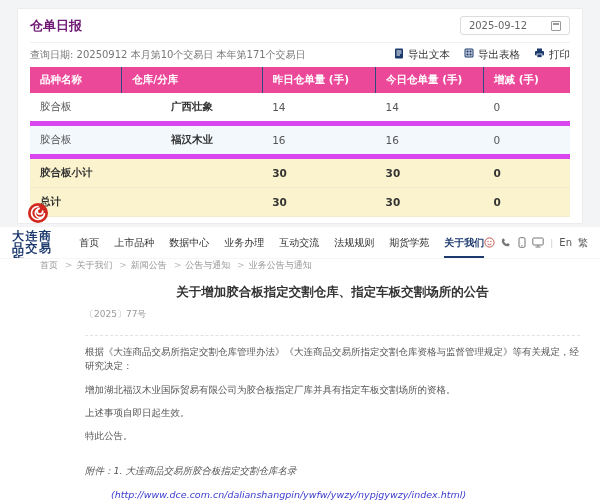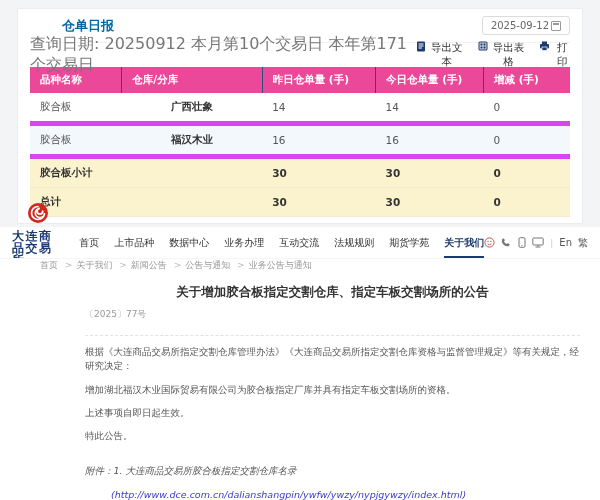--- a/index.html
+++ b/index.html
@@ -3,27 +3,27 @@
 <meta charset="utf-8">
 <style>
   *{margin:0;padding:0;box-sizing:border-box;}
   html,body{width:600px;height:500px;overflow:hidden;background:#f3f4f5;
     font-family:"DejaVu Sans","Liberation Sans",sans-serif;}
   .page{width:600px;height:500px;display:flex;flex-direction:column;}
 
   
   .report-card{margin:8px 17px 0;background:#fff;border:1px solid #ececec;padding:0 12px 6px;}
   .report-header{display:flex;justify-content:space-between;align-items:center;height:34px;border-bottom:1px solid #f1f1f1;}
-  .report-title{font-size:13px;color:#0369a1;font-weight:bold;margin-left:32px;}
-  .date-picker{display:flex;align-items:center;gap:2px;border:1px solid #dcdcdc;border-radius:3px;
+  .report-title{font-size:13px;color:#701a75;font-weight:bold;}
+  .date-picker{display:flex;align-items:center;gap:24px;border:1px solid #dcdcdc;border-radius:3px;
     padding:3px 8px;font-size:10px;color:#666;background:#fff;cursor:pointer;}
   .cal-icon{width:10px;height:10px;border:1px solid #999;border-radius:1px;position:relative;display:inline-block;}
   .cal-icon::before{content:"";position:absolute;top:1px;left:1px;right:1px;height:2px;background:#999;}
   .report-toolbar{display:flex;justify-content:space-between;align-items:center;height:24px;}
-  .query-info{font-size:16px;color:#777;}
+  .query-info{font-size:10px;color:#777;}
   .actions{display:flex;gap:14px;}
   .action-btn{display:flex;align-items:flex-start;gap:4px;background:none;border:none;
     font-size:10.5px;color:#333;cursor:pointer;font-family:inherit;}
   .action-btn svg{display:block;}
 
   table{width:100%;border-collapse:collapse;table-layout:fixed;}
   col.c1{width:17%;}col.c2{width:26%;}col.c3{width:21%;}col.c4{width:20%;}col.c5{width:16%;}
   thead th{background:#ec4899;color:#fff;font-size:10.5px;font-weight:bold;text-align:left;
     padding:6px 10px;border-right:1px solid #2e4b82;}
   thead th:last-child{border-right:none;}

